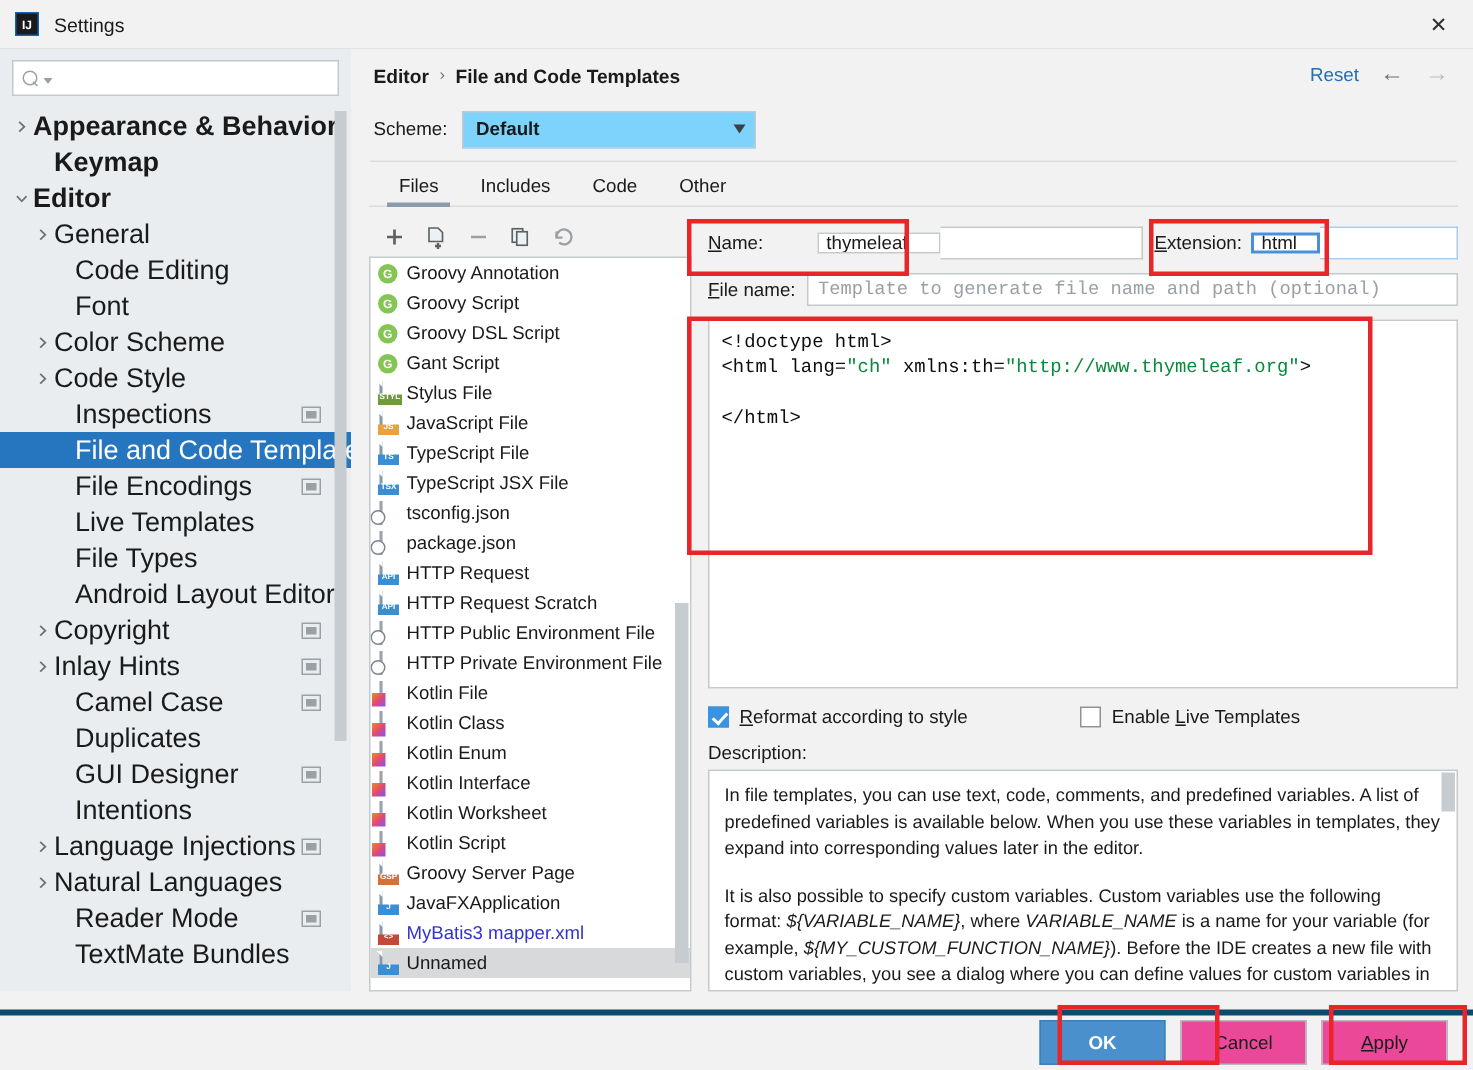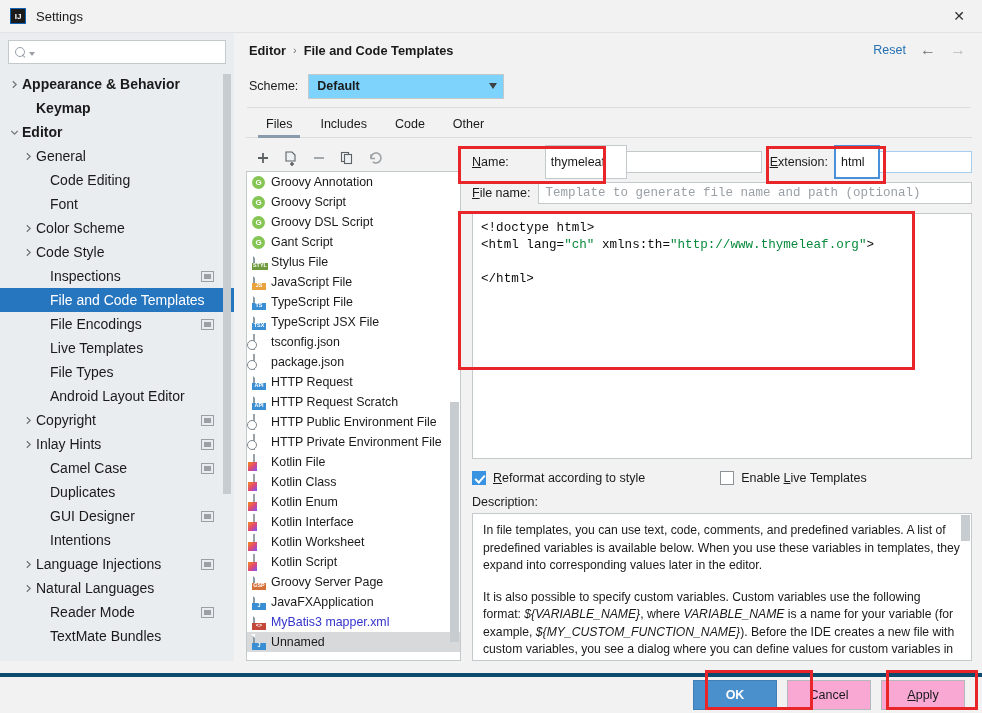--- a/index.html
+++ b/index.html
@@ -85,21 +85,21 @@
     padding-right: 18px; position: relative; cursor: default;
     white-space: nowrap;
   }
   .tree-row.selected { background: #2675bf; }
   .tree-row.selected .tr-label { color: #fff; }
   .twisty {
     width: 16px; flex: none; display: flex; align-items: center;
     justify-content: center; color: #6e7377; font-size: 10px;
   }
   .twisty svg { display: block; }
-  .tr-label { font-size: 14px; color: #1a1a1a; }
+  .tr-label { font-size: 18px; color: #1a1a1a; }
   .tr-label.bold { font-weight: bold; }
   .badge-icon {
     position: absolute; right: 20px; width: 13px; height: 11px;
     border: 1px solid #9aa0a6; background: #e9edf0;
   }
   .badge-icon::after {
     content:""; position:absolute; left:2px; top:2px; right:2px; bottom:2px;
     background:#9aa0a6;
   }
   .tree-scrollbar {
@@ -229,21 +229,21 @@
     width: 9px; height: 9px;
     background: linear-gradient(135deg, #f08a1e 0%, #e34a6e 50%, #7f52ff 100%);
   }
 
   
   .detail-col { flex: 1; display: flex; flex-direction: column; padding-left: 11px; min-width:0;}
   .name-row { height: 34px; display: flex; align-items: center; gap: 0; }
   .fld-label { font-size: 12.5px; white-space: nowrap; }
   .fld-label u { text-decoration: underline; }
   .txt-input {
-    height: 34px; background: #fff; border: 1px solid #c4c9cc;
+    height: 14px; background: #fff; border: 1px solid #c4c9cc;
     font-size: 12.5px; padding: 0 5px; outline: none;
     font-family: "Liberation Sans", sans-serif; color: #1a1a1a;
   }
   .txt-input.focused { border: 2px solid #4a90d9; }
   .name-input { width: 82px; margin-left: 36px; }
   .name-filler { flex: 1; height: 22px; background: #fff; border: 1px solid #c4c9cc; border-left: none; }
   .ext-label { margin-left: 8px; }
   .ext-input { width: 46px; margin-left: 6px; }
   .ext-filler { width: 92px; height: 22px; background: #fff; border: 1px solid #a8cdee; border-left: none; }
 
@@ -291,21 +291,21 @@
   }
 
   
   .footer {
     position: absolute; left: 0; right: 0; bottom: 0; height: 40px;
     background: #f2f2f2; border-top: 4px solid #0c4a6e;
     display: flex; align-items: center; justify-content: flex-end;
     padding-right: 17px; gap: 10px;
   }
   .btn {
-    min-width: 84px; height: 30px; border: 1px solid #b4b9bd; background: #f9a8d4;
+    min-width: 84px; height: 30px; border: 1px solid #b4b9bd; background: #ec4899;
     font-size: 12.5px; font-family: "Liberation Sans", sans-serif;
     display: flex; align-items: center; justify-content: center;
     cursor: default; color: #1a1a1a;
   }
   .btn.primary { background: #4a90cc; border-color: #3f7fb5; color: #fff; font-weight: bold; }
   .btn u { text-decoration: underline; }
 
   
   .redbox {
     position: absolute; border: 3px solid #e8262a; pointer-events: none; z-index: 50;

